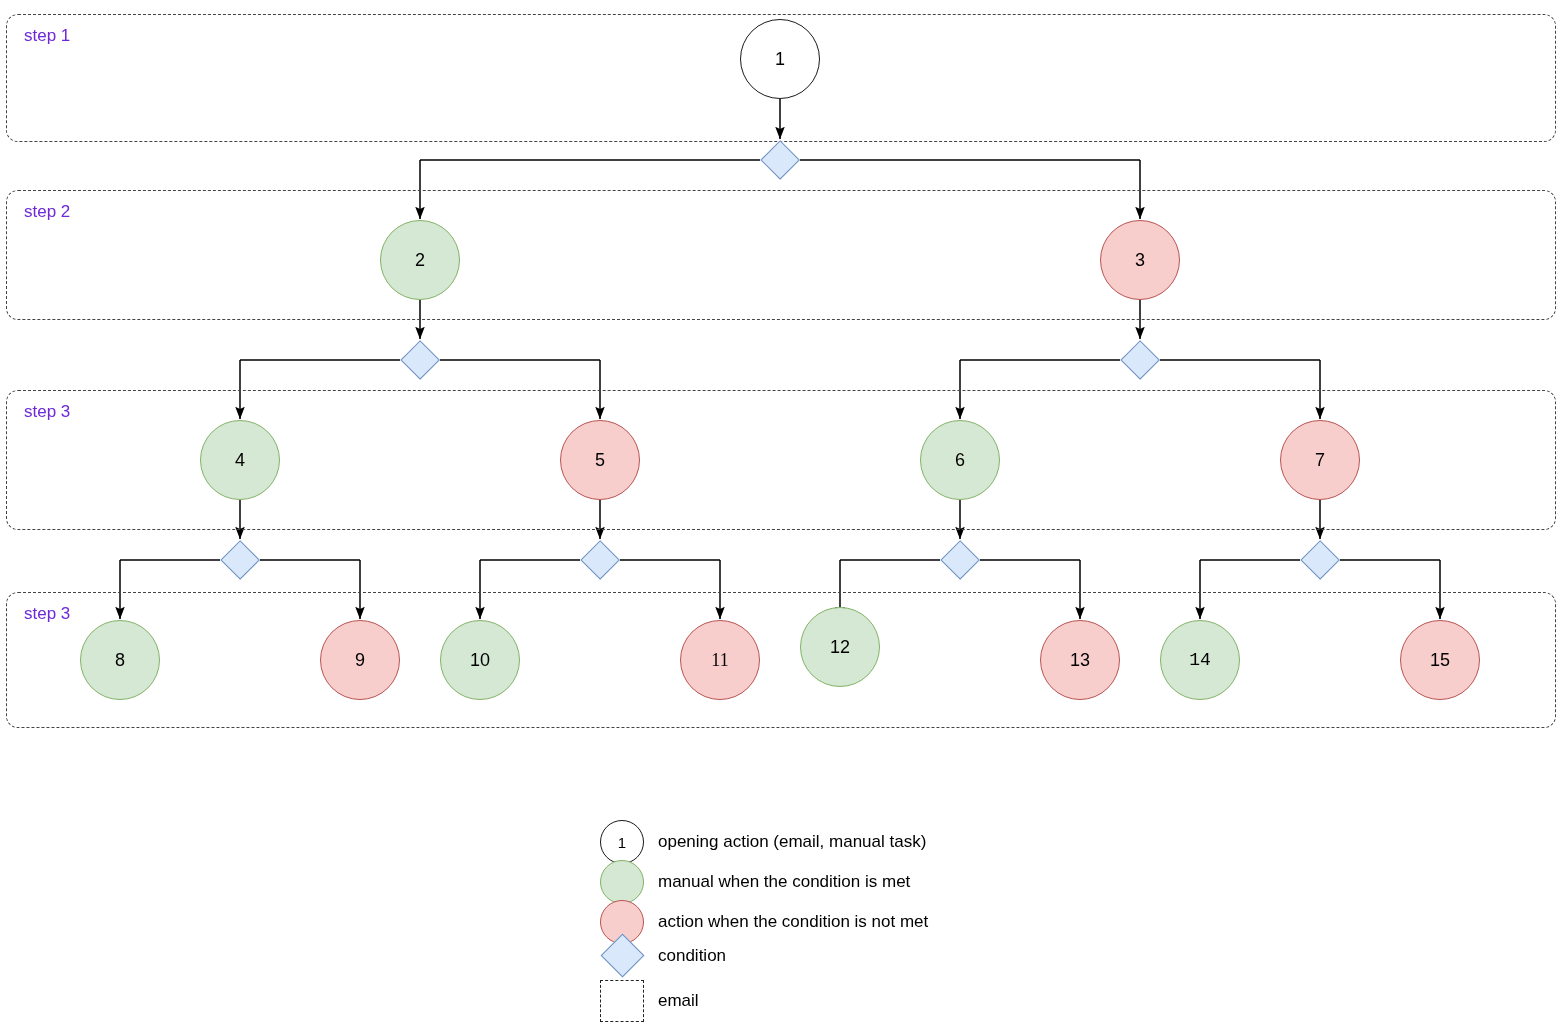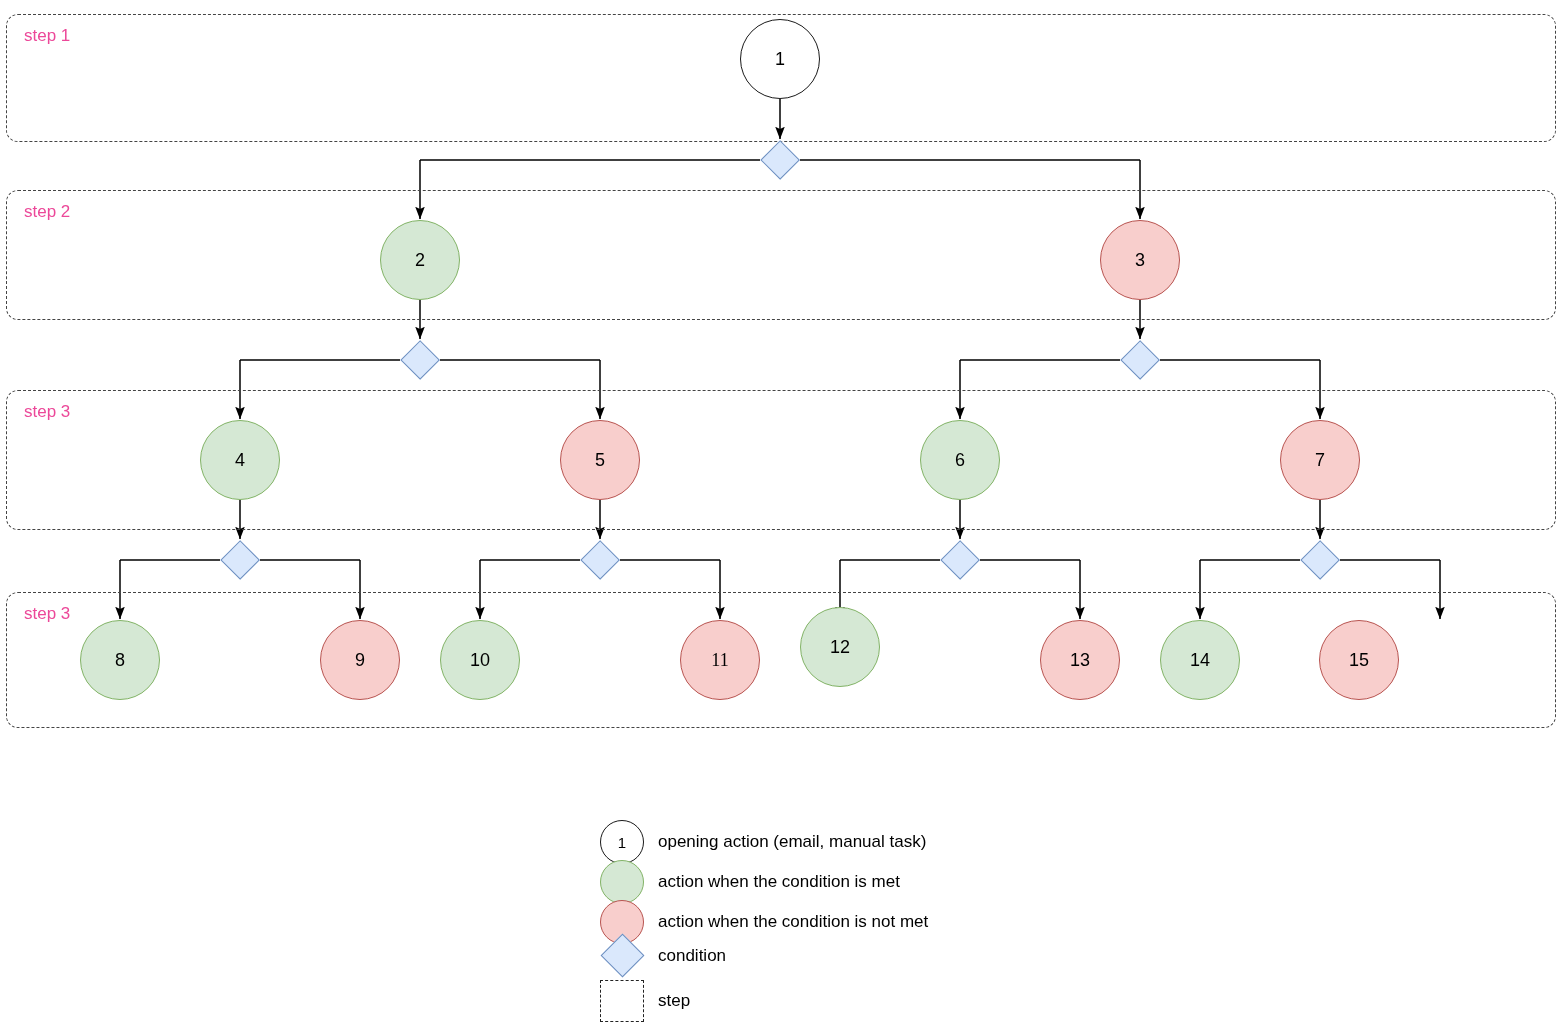--- a/index.html
+++ b/index.html
@@ -26,21 +26,21 @@
     position: absolute;
     border: 1.6px dashed #444444;
     border-radius: 12px;
     background: transparent;
     box-sizing: border-box;
   }
   .step-label {
     position: absolute;
     font-size: 17px;
     line-height: 20px;
-    color: #ec4899;
+    color: #6d28d9;
     white-space: nowrap;
   }
   .node {
     position: absolute;
     border-radius: 50%;
     box-sizing: border-box;
     display: flex;
     align-items: center;
     justify-content: center;
     font-size: 18px;
@@ -216,54 +216,54 @@
     </div>
     <div class="node node-notmet" style="left: 680px; top: 620px; width: 80px; height: 80px; font-family: Liberation Serif, serif;">
       <span>11</span>
     </div>
     <div class="node node-met" style="left: 800px; top: 607px; width: 80px; height: 80px;">
       <span>12</span>
     </div>
     <div class="node node-notmet" style="left: 1040px; top: 620px; width: 80px; height: 80px; align-items: center;">
       <span>13</span>
     </div>
-    <div class="node node-met" style="left: 1160px; top: 620px; width: 80px; height: 80px;">
+    <div class="node node-met" style="left: 1160px; top: 620px; width: 80px; height: 80px; font-family: Liberation Mono, monospace;">
       <span>14</span>
     </div>
-    <div class="node node-notmet" style="left: 1319px; top: 620px; width: 80px; height: 80px;">
+    <div class="node node-notmet" style="left: 1400px; top: 620px; width: 80px; height: 80px;">
       <span>15</span>
     </div>
   </div>
 
 <div class="legend" id="legend-layer">
     <div class="legend-row" style="left: 600px; top: 820px;">
       <div class="legend-icon">
         <div class="legend-circle" style="background: rgb(255, 255, 255); border: 1.6px solid rgb(26, 26, 26);">
           <span>1</span>
         </div>
       </div>
       <div class="legend-text">opening action (email, manual task)</div>
     </div>
     <div class="legend-row" style="left: 600px; top: 860px;">
       <div class="legend-icon">
         <div class="legend-circle" style="background: rgb(213, 232, 212); border: 1.6px solid rgb(130, 179, 102);"></div>
       </div>
-      <div class="legend-text">action when the condition is met</div>
+      <div class="legend-text">manual when the condition is met</div>
     </div>
     <div class="legend-row" style="left: 600px; top: 900px;">
       <div class="legend-icon">
         <div class="legend-circle" style="background: rgb(248, 206, 204); border: 1.6px solid rgb(184, 84, 80);"></div>
       </div>
       <div class="legend-text">action when the condition is not met</div>
     </div>
     <div class="legend-row" style="left: 600px; top: 940px;">
       <div class="legend-icon">
         <div class="legend-diamond"></div>
       </div>
       <div class="legend-text">condition</div>
     </div>
     <div class="legend-row" style="left: 600px; top: 980px;">
       <div class="legend-icon">
         <div class="legend-square"></div>
       </div>
-      <div class="legend-text">step</div>
+      <div class="legend-text">email</div>
     </div>
   </div>
 
 </body></html>

